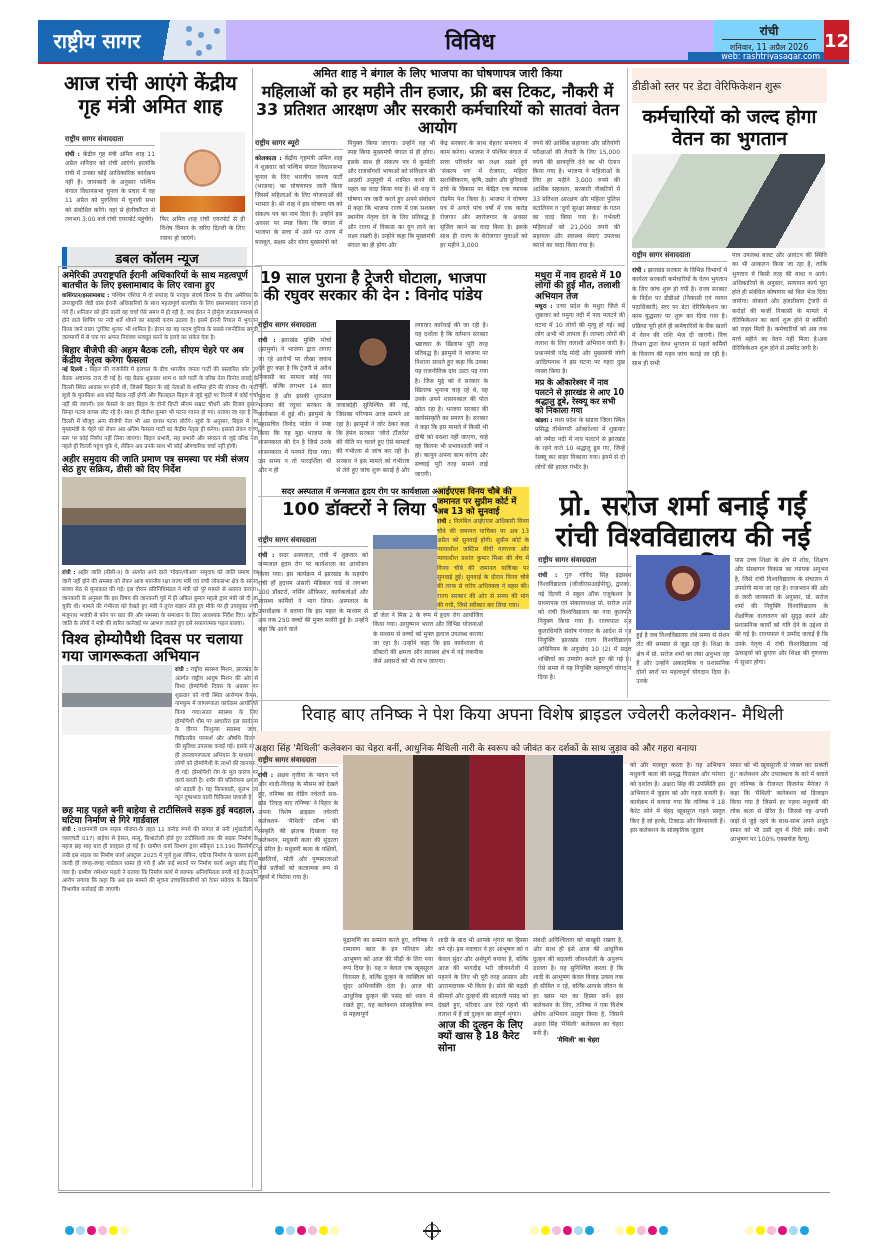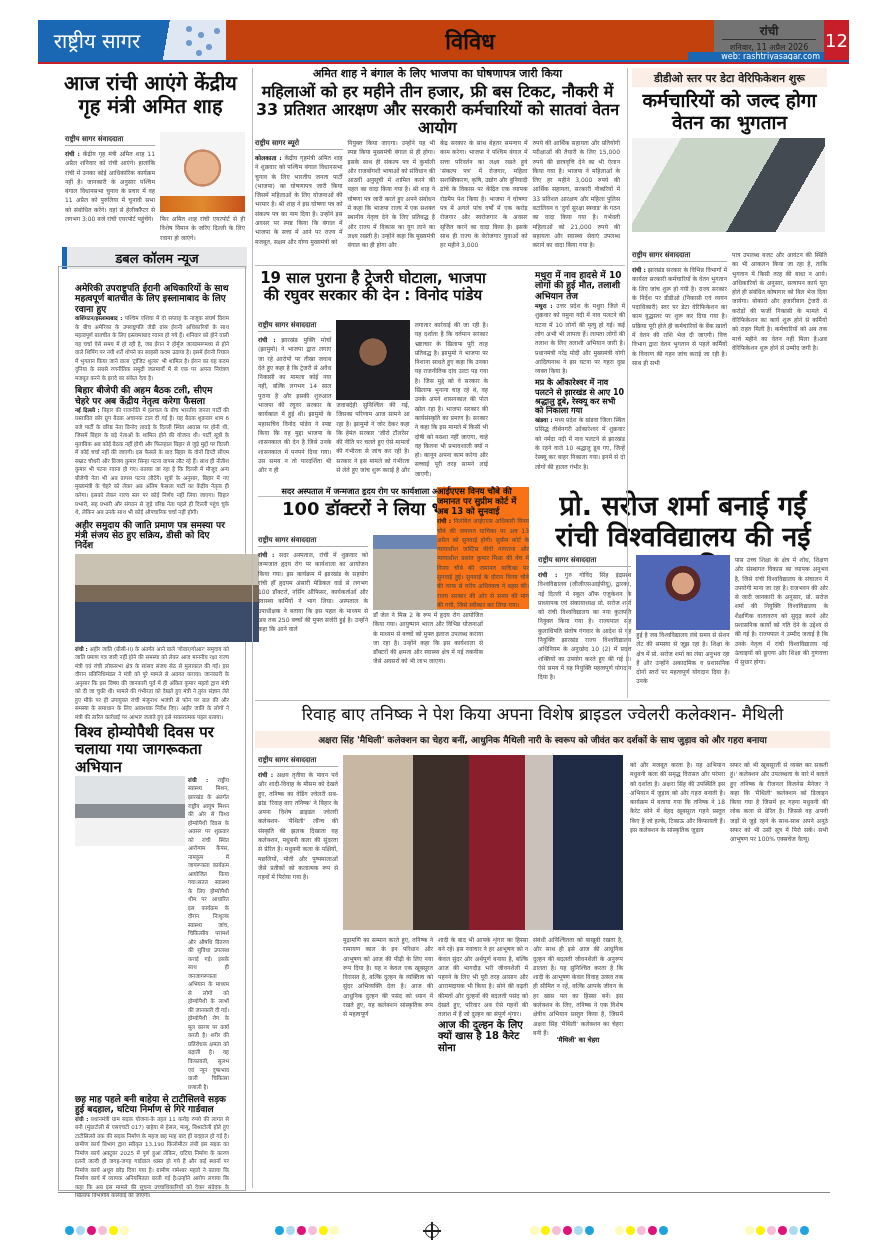--- a/index.html
+++ b/index.html
@@ -1,39 +1,39 @@
 <!DOCTYPE html>
 <html><head>
 <meta charset="utf-8">
 <style>
 *{box-sizing:border-box;margin:0;padding:0}
 body{width:877px;height:1241px;background:#fff;font-family:"DejaVu Sans",sans-serif;color:#222;position:relative;overflow:hidden}
 .abs{position:absolute}
 
 #mast{left:38px;top:20px;width:800px;height:45px;}
-#mast .brand{position:absolute;left:0;top:0;width:118px;height:40px;background:#1a67b3;color:#fff;font-size:20px;font-weight:normal;display:flex;align-items:center;justify-content:center;font-family:"DejaVu Serif",serif}
+#mast .brand{position:absolute;left:0;top:0;width:118px;height:40px;background:#1a67b3;color:#fff;font-size:20px;font-weight:bold;display:flex;align-items:center;justify-content:center;font-family:"DejaVu Serif",serif}
 #mast .dots{position:absolute;left:118px;top:0;width:70px;height:40px;background:linear-gradient(100deg,#1a67b3 0 18%,#dfe7f2 18% 100%)}
 #mast .dots i{position:absolute;width:6px;height:6px;border-radius:50%;background:#6d9ad0}
-#mast .center{position:absolute;left:188px;top:0;width:488px;height:40px;background:#c2410c;display:flex;align-items:center;justify-content:center;font-size:22px;font-weight:bold;color:#111}
-#mast .dateb{position:absolute;left:676px;top:0;width:110px;height:32px;background:#737373;text-align:center;font-size:11px}
+#mast .center{position:absolute;left:188px;top:0;width:488px;height:40px;background:#c4b5fd;display:flex;align-items:center;justify-content:center;font-size:22px;font-weight:bold;color:#111}
+#mast .dateb{position:absolute;left:676px;top:0;width:110px;height:32px;background:#7dd3fc;text-align:center;font-size:11px}
 #mast .dateb .city{font-weight:bold;font-size:12px;border-bottom:1px solid #333;padding-top:2px;display:block;margin:0 8px}
 #mast .dateb .date{font-size:8px}
-#mast .page{position:absolute;left:786px;top:0;width:25px;height:40px;background:#c81e2a;color:#fff;font-weight:normal;font-size:18px;display:flex;align-items:center;justify-content:center}
+#mast .page{position:absolute;left:786px;top:0;width:25px;height:40px;background:#c81e2a;color:#fff;font-weight:bold;font-size:18px;display:flex;align-items:center;justify-content:center}
 #mast .web{position:absolute;left:650px;top:32px;width:136px;height:8px;color:#fff;font-size:8px;text-align:right;padding-right:4px;background:#1a67b3;line-height:9px}
 #mast .bar{position:absolute;left:0;top:40px;width:811px;height:4px;background:#1a67b3;border-bottom:2px solid #c81e2a}
 
 .hl{font-weight:bold;color:#111;line-height:1.15;font-family:"DejaVu Sans",sans-serif}
 .by{font-size:7px;color:#333;font-weight:bold;border-bottom:1px solid #aaa;padding-bottom:2px;margin-bottom:3px}
 .body{font-size:6px;line-height:1.55;color:#444;text-align:justify}
 .body b{color:#111}
 .photo{background:#888;overflow:hidden;position:absolute}
 .rule-v{position:absolute;width:1px;background:#bbb}
 .rule-h{position:absolute;height:1px;background:#bbb}
 .sechead{background:#e6e8ea;border-left:5px solid #1a67b3;font-size:13px;font-weight:bold;text-align:center;color:#111;padding:2px 0}
-.subbar{background:#fbeee6;font-size:11px;font-weight:bold;text-align:center;color:#222;padding:2px 0}
+.subbar{background:#fbeee6;font-size:11px;font-weight:normal;text-align:left;color:#222;padding:10px 0}
 
 .reg{position:absolute;top:1226px;display:flex;gap:2px}
 .reg i{width:9px;height:9px;border-radius:50%;display:block}
 .c{background:#1fa3e0}.lc{background:#a9daf4}.m{background:#e0127a}.lm{background:#f6bcd8}.y{background:#fff200}.ly{background:#fffaba}
 #cross{position:absolute;left:425px;top:1224px;width:14px;height:14px;border:1.5px solid #222;border-radius:50%}
 #cross:before{content:"";position:absolute;left:5px;top:-3px;width:1.5px;height:18px;background:#222}
 #cross:after{content:"";position:absolute;left:-3px;top:5px;width:18px;height:1.5px;background:#222}
 </style>
 </head>
 <body>
@@ -64,21 +64,21 @@
 <div class="abs" style="left:65px;top:134px;width:90px">
   <div class="by">राष्ट्रीय सागर संवाददाता</div>
   <div class="body"><b>रांची :</b> <span>केंद्रीय गृह मंत्री अमित शाह 11 अप्रैल शनिवार को रांची आएंगे। हालांकि रांची में उनका कोई आधिकारिक कार्यक्रम नहीं है। जानकारी के अनुसार पश्चिम बंगाल विधानसभा चुनाव के प्रचार में वह 11 अप्रैल को पुरुलिया में चुनावी सभा को संबोधित करेंगे। वहां से हेलीकॉप्टर से लगभग 3:00 बजे रांची एयरपोर्ट पहुंचेंगे।</span></div>
 </div>
 <div class="photo" style="left:160px;top:132px;width:85px;height:80px;background:radial-gradient(circle at 50% 45%,#e8b48f 0 26%,#c98a66 27% 30%,#f4f4f4 31% 100%)">
   <div style="position:absolute;left:0;bottom:0;width:100%;height:16px;background:linear-gradient(90deg,#d46a1a,#e08a2e,#c8501a)"></div>
 </div>
 <div class="abs body" style="left:160px;top:214px;width:85px">फिर अमित शाह रांची एयरपोर्ट से ही विशेष विमान के जरिए दिल्ली के लिए रवाना हो जाएंगे।</div>
 <div class="abs sechead" style="left:62px;top:247px;width:185px">डबल कॉलम न्यूज</div>
 
-<div class="abs" style="left:58px;top:266px;width:188px;height:925px;border:1px solid #aaa;padding:16px">
+<div class="abs" style="left:58px;top:266px;width:204px;height:925px;border:1px solid #aaa;padding:3px">
   <div class="hl" style="font-size:9px">अमेरिकी उपराष्ट्रपति ईरानी अधिकारियों के साथ महत्वपूर्ण बातचीत के लिए इस्लामाबाद के लिए रवाना हुए</div>
   <div class="body" style="font-size:5.5px"><b>वाशिंगटन/इस्लामाबाद :</b> <span>पश्चिम एशिया में दो सप्ताह के नाजुक संघर्ष विराम के बीच अमेरिका के उपराष्ट्रपति जेडी वांस ईरानी अधिकारियों के साथ महत्वपूर्ण बातचीत के लिए इस्लामाबाद रवाना हो गये हैं। शनिवार को होने वाली यह चर्चा ऐसे समय में हो रही है, जब ईरान ने होर्मुज जलडमरूमध्य से होने वाले शिपिंग पर नयी शर्तें थोपने का साहसी कदम उठाया है। इसमें ईरानी रियाल में भुगतान किया जाने वाला 'ट्रांजिट शुल्क' भी शामिल है। ईरान का यह कदम दुनिया के सबसे रणनीतिक समुद्री जलमार्गों में से एक पर अपना नियंत्रण मजबूत करने के इरादे का संकेत देता है।</span></div>
   <div class="hl" style="font-size:9px;margin-top:3px">बिहार बीजेपी की अहम बैठक टली, सीएम चेहरे पर अब केंद्रीय नेतृत्व करेगा फैसला</div>
   <div class="body" style="font-size:5.5px"><b>नई दिल्ली :</b> <span>बिहार की राजनीति में हलचल के बीच भारतीय जनता पार्टी की प्रस्तावित कोर ग्रुप बैठक अचानक टाल दी गई है। यह बैठक शुक्रवार शाम 6 बजे पार्टी के वरिष्ठ नेता विनोद तावड़े के दिल्ली स्थित आवास पर होनी थी, जिसमें बिहार के बड़े नेताओं के शामिल होने की योजना थी। पार्टी सूत्रों के मुताबिक अब कोई बैठक नहीं होगी और फिलहाल बिहार से जुड़े मुद्दों पर दिल्ली में कोई चर्चा नहीं की जाएगी। इस फैसले के बाद बिहार के दोनों डिप्टी सीएम सम्राट चौधरी और विजय कुमार सिन्हा पटना वापस लौट रहे हैं। साथ ही नीतीश कुमार भी पटना रवाना हो गए। बताया जा रहा है कि दिल्ली में मौजूद अन्य बीजेपी नेता भी अब वापस पटना लौटेंगे। सूत्रों के अनुसार, बिहार में नए मुख्यमंत्री के चेहरे को लेकर अब अंतिम फैसला पार्टी का केंद्रीय नेतृत्व ही करेगा। इसको लेकर राज्य स्तर पर कोई निर्णय नहीं लिया जाएगा। बिहार प्रभारी, सह प्रभारी और संगठन से जुड़े वरिष्ठ नेता पहले ही दिल्ली पहुंच चुके थे, लेकिन अब उनके साथ भी कोई औपचारिक चर्चा नहीं होगी।</span></div>
   <div class="hl" style="font-size:9px;margin-top:3px">अहीर समुदाय की जाति प्रमाण पत्र समस्या पर मंत्री संजय सेठ हुए सक्रिय, डीसी को दिए निर्देश</div>
   <div class="photo" style="position:relative;width:184px;height:88px;margin:3px 0;background:linear-gradient(180deg,#c9c2b3 0 35%,#7c6a58 35% 55%,#3b4c6a 55% 100%)"></div>
   <div class="body" style="font-size:5.5px"><b>रांची :</b> <span>अहीर जाति (बीसी-II) के अंतर्गत आने वाले 'गोवार/गोआर' समुदाय को जाति प्रमाण पत्र जारी नहीं होने की समस्या को लेकर आज माननीय रक्षा राज्य मंत्री एवं रांची लोकसभा क्षेत्र के सांसद संजय सेठ से मुलाकात की गई। इस दौरान प्रतिनिधिमंडल ने मंत्री को पूरे मामले से अवगत कराया। जानकारी के अनुसार कि इस विषय की जानकारी पूर्व में ही अंकित कुमार महतो द्वारा मंत्री को दी जा चुकी थी। मामले की गंभीरता को देखते हुए मंत्री ने तुरंत संज्ञान लेते हुए मौके पर ही उपायुक्त रांची मंजूनाथ भजंत्री से फोन पर बात की और समस्या के समाधान के लिए आवश्यक निर्देश दिए। अहीर जाति के लोगों ने मंत्री की त्वरित कार्रवाई पर आभार जताते हुए इसे सकारात्मक पहल बताया।</span></div>
   <div class="hl" style="font-size:15px;margin-top:3px">विश्व होम्योपैथी दिवस पर चलाया गया जागरूकता अभियान</div>
   <div style="display:flex;gap:3px">
     <div class="photo" style="position:relative;flex:0 0 110px;height:70px;background:linear-gradient(180deg,#dfe3e6 0 40%,#8a8f96 40% 60%,#f2f2f2 60% 100%)"></div>
@@ -145,21 +145,21 @@
   <div>
       <div class="by">राष्ट्रीय सागर संवाददाता</div>
       <div class="body"><b>रांची :</b> <span>सदर अस्पताल, रांची में शुक्रवार को जन्मजात हृदय रोग पर कार्यशाला का आयोजन किया गया। इस कार्यक्रम में झारखंड के सहयोग रांची हॉ हृदयम अंसारी मेडिकल वार्ड से लगभग 100 डॉक्टरों, नर्सिंग ऑफिसर, कार्यकर्ताओं और स्वास्थ्य कर्मियों ने भाग लिया। अस्पताल के उपाधीक्षक ने बताया कि इस पहल के माध्यम से अब तक 250 बच्चों की मुफ्त सर्जरी हुई है। उन्होंने कहा कि आने वाले</span></div>
     </div>
   <div>
       <div class="photo" style="position:relative;height:75px;background:linear-gradient(180deg,#6b86b2 0 18%,#b8b1a4 18% 100%)"></div>
       <div class="body">डॉ जेल ने मिस्र 2 के रूप में हृदय रोग आयोजित किया गया। आयुष्मान भारत और विभिन्न योजनाओं के माध्यम से बच्चों को मुफ्त इलाज उपलब्ध कराया जा रहा है। उन्होंने कहा कि इस कार्यशाला से डॉक्टरों की क्षमता और स्वास्थ्य क्षेत्र में नई तकनीक जैसे अवसरों को भी लाभ जाएगा।</div>
     </div>
 </div>
 
-<div class="abs" style="left:437px;top:487px;width:92px;background:#f97316">
+<div class="abs" style="left:437px;top:487px;width:92px;background:#fde047">
   <div class="hl" style="font-size:8.5px">आईएएस विनय चौबे की जमानत पर सुप्रीम कोर्ट में अब 13 को सुनवाई</div>
   <div class="body"><b>रांची :</b> <span>निलंबित आईएएस अधिकारी विनय चौबे की जमानत याचिका पर अब 13 अप्रैल को सुनवाई होगी। सुप्रीम कोर्ट के न्यायाधीश जस्टिस बीवी नागरत्ना और न्यायाधीश प्रशांत कुमार मिश्रा की बेंच में विनय चौबे की जमानत याचिका पर सुनवाई हुई। सुनवाई के दौरान विनय चौबे की तरफ से वरीय अधिवक्ता ने बहस की। राज्य सरकार की ओर से समय की मांग की गयी, जिसे स्वीकार कर लिया गया।</span></div>
 </div>
 
 <div class="abs" style="left:538px;top:490px;width:290px;text-align:center">
   <div class="hl" style="font-size:27px">प्रो. सरोज शर्मा बनाई गईं रांची विश्वविद्यालय की नई कुलपति</div>
 </div>
 <div class="abs" style="left:538px;top:555px;width:290px;display:grid;grid-template-columns:1fr 1fr 1fr;gap:5px">
   <div>
       <div class="by">राष्ट्रीय सागर संवाददाता</div>

